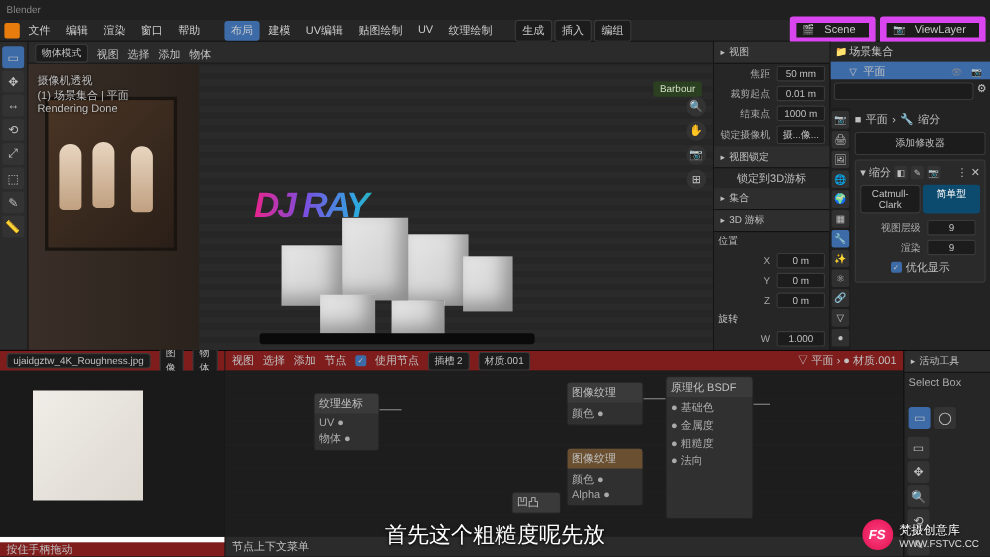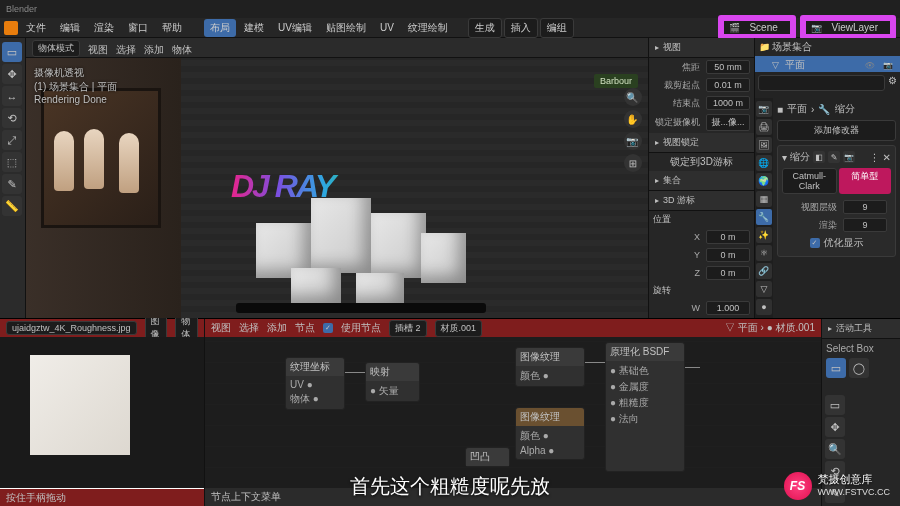--- a/index.html
+++ b/index.html
@@ -48,40 +48,40 @@
 .prop-tabs{width:18px;background:#1e1e1e;display:flex;flex-direction:column;gap:2px;padding:3px 0}
 .prop-tabs .pt{width:16px;height:16px;margin:0 auto;background:#303030;border-radius:2px;font-size:9px;display:flex;align-items:center;justify-content:center}
 .prop-tabs .pt.active{background:#3d6ba8}
 .prop-content{flex:1;padding:4px}
 .search-row{display:flex;gap:3px;margin-bottom:4px}
 .search-row input{flex:1;background:#1c1c1c;border:1px solid #3a3a3a;border-radius:3px;padding:2px 4px;font-size:9px;color:#888}
 .breadcrumb{display:flex;gap:4px;font-size:9px;margin-bottom:4px;align-items:center}
 .mod-panel{background:#2a2a2a;border:1px solid #3a3a3a;border-radius:3px;padding:4px;margin-top:4px}
 .mod-header{display:flex;align-items:center;gap:3px;font-size:9px;margin-bottom:4px}
 .mod-header .ic{width:12px;height:12px;background:#333;border-radius:2px;font-size:8px;display:flex;align-items:center;justify-content:center}
-.btn-blue{background:#be185d;border-radius:3px;padding:2px 8px;font-size:9px;color:#fff}
+.btn-blue{background:#0c4a6e;border-radius:3px;padding:2px 8px;font-size:9px;color:#fff}
 .btn-dark{background:#1c1c1c;border-radius:3px;padding:2px 8px;font-size:9px;border:1px solid #3a3a3a}
 .bottom{height:188px;display:flex;background:#1e1e1e;border-top:1px solid #000}
 .img-editor{width:205px;background:#232323;border-right:1px solid #111;display:flex;flex-direction:column}
 .img-canvas{flex:1;background:#1a1a1a;position:relative}
 .tex-preview{position:absolute;left:30px;top:18px;width:100px;height:100px;background:linear-gradient(135deg,#f0ede8,#ddd8d0)}
 .node-editor{flex:1;background:#1d1d1d;position:relative;border-right:1px solid #111}
 .ne-header{height:18px;background:#7f1d1d;display:flex;align-items:center;padding:0 6px;gap:8px;font-size:9px}
 .node-canvas{position:absolute;top:18px;left:0;right:0;bottom:18px;background:repeating-linear-gradient(0deg,#1d1d1d 0 20px,#1f1f1f 20px 21px),repeating-linear-gradient(90deg,#1d1d1d 0 20px,#1f1f1f 20px 21px)}
 .node{position:absolute;background:#303030;border:1px solid #222;border-radius:3px;font-size:8px}
 .node .nh{background:#3a3a3a;padding:2px 4px;border-radius:3px 3px 0 0}
 .node .nb{padding:2px 4px}
 .node .sock{padding:1px 0;color:#aaa}
 .node.selected .nh{background:#6a5030}
 .ne-footer{position:absolute;bottom:0;left:0;right:0;height:18px;background:#2b2b2b;display:flex;align-items:center;padding:0 6px;gap:10px;font-size:9px}
 .right-bottom{width:78px;background:#262626;display:flex;flex-direction:column}
 .tool-settings{padding:4px;font-size:9px}
 .wire{position:absolute;border-top:1px solid #888;height:0}
 .subtitle{position:absolute;bottom:6px;left:50%;transform:translateX(-50%);font-size:20px;color:#fff;text-shadow:0 1px 3px #000;z-index:100}
-.watermark{position:absolute;bottom:6px;right:10px;display:flex;gap:6px;z-index:100}
+.watermark{position:absolute;bottom:6px;right:10px;display:flex;align-items:center;gap:6px;z-index:100}
 .watermark .logo-fs{width:28px;height:28px;background:radial-gradient(circle,#ff4080,#e01050);border-radius:50%;display:flex;align-items:center;justify-content:center;font-size:12px;font-weight:bold;color:#fff;font-style:italic}
 .watermark .txt{font-size:11px;color:#fff;text-shadow:0 1px 2px #000}
 .watermark .url{font-size:9px;color:#ddd}
 .dropdown{background:#1c1c1c;border:1px solid #3a3a3a;border-radius:3px;padding:1px 5px;font-size:9px;display:inline-flex;align-items:center;gap:3px}
 .chk{width:10px;height:10px;background:#3d6ba8;border-radius:2px;display:inline-flex;align-items:center;justify-content:center;font-size:7px}
 </style>
 </head>
 <body>
 
 <div class="topbar">
@@ -307,21 +307,21 @@
 
   <div class="img-editor">
     <div class="ne-header">
       <span class="dropdown">ujaidgztw_4K_Roughness.jpg</span>
       <span class="dropdown">图像</span>
       <span class="dropdown">物体</span>
     </div>
     <div class="img-canvas">
       <div class="tex-preview"></div>
     </div>
-    <div class="ne-header" style="border-top:1px solid #ffffff">
+    <div class="ne-header" style="border-top:5px solid #ffffff">
         <span>按住手柄拖动</span>
       </div>
   </div>
 
   <div class="node-editor">
     <div class="ne-header">
       <span>视图</span>
       <span>选择</span>
       <span>添加</span>
       <span>节点</span>
@@ -332,26 +332,20 @@
       <span style="margin-left:auto">▽ <span>平面</span> › ● <span>材质.001</span></span>
     </div>
     <div class="node-canvas">
       <div class="node" style="left:80px;top:20px;width:60px">
           <div class="nh">纹理坐标</div>
           <div class="nb">
             <div class="sock">UV ●</div>
             <div class="sock">物体 ●</div>
           </div>
         </div>
-      <div class="node" style="left:160px;top:25px;width:55px">
-          <div class="nh">映射</div>
-          <div class="nb">
-            <div class="sock">● 矢量</div>
-          </div>
-        </div>
       <div class="node selected" style="left:310px;top:70px;width:70px">
           <div class="nh">图像纹理</div>
           <div class="nb">
             <div class="sock">颜色 ●</div>
             <div class="sock">Alpha ●</div>
           </div>
         </div>
       <div class="node" style="left:310px;top:10px;width:70px">
           <div class="nh">图像纹理</div>
           <div class="nb">
@@ -375,21 +369,21 @@
       <div class="wire" style="left:480px;top:30px;width:15px"></div>
     </div>
     <div class="ne-footer">
         <span>节点上下文菜单</span>
       </div>
   </div>
 
   <div class="right-bottom">
     <div class="section-h">活动工具</div>
     <div class="tool-settings">
-      <div style="color:#aaa;margin-bottom:4px">Select Box</div>
+      <div style="color:#aaa;margin-bottom:16px">Select Box</div>
       <div style="display:flex;gap:3px">
         <div class="tool active">▭</div>
         <div class="tool">◯</div>
       </div>
     </div>
     <div style="margin-top:auto;display:flex;flex-direction:column;gap:2px;padding:3px">
       <div class="tool">▭</div>
       <div class="tool">✥</div>
       <div class="tool">🔍</div>
       <div class="tool">⟲</div>

